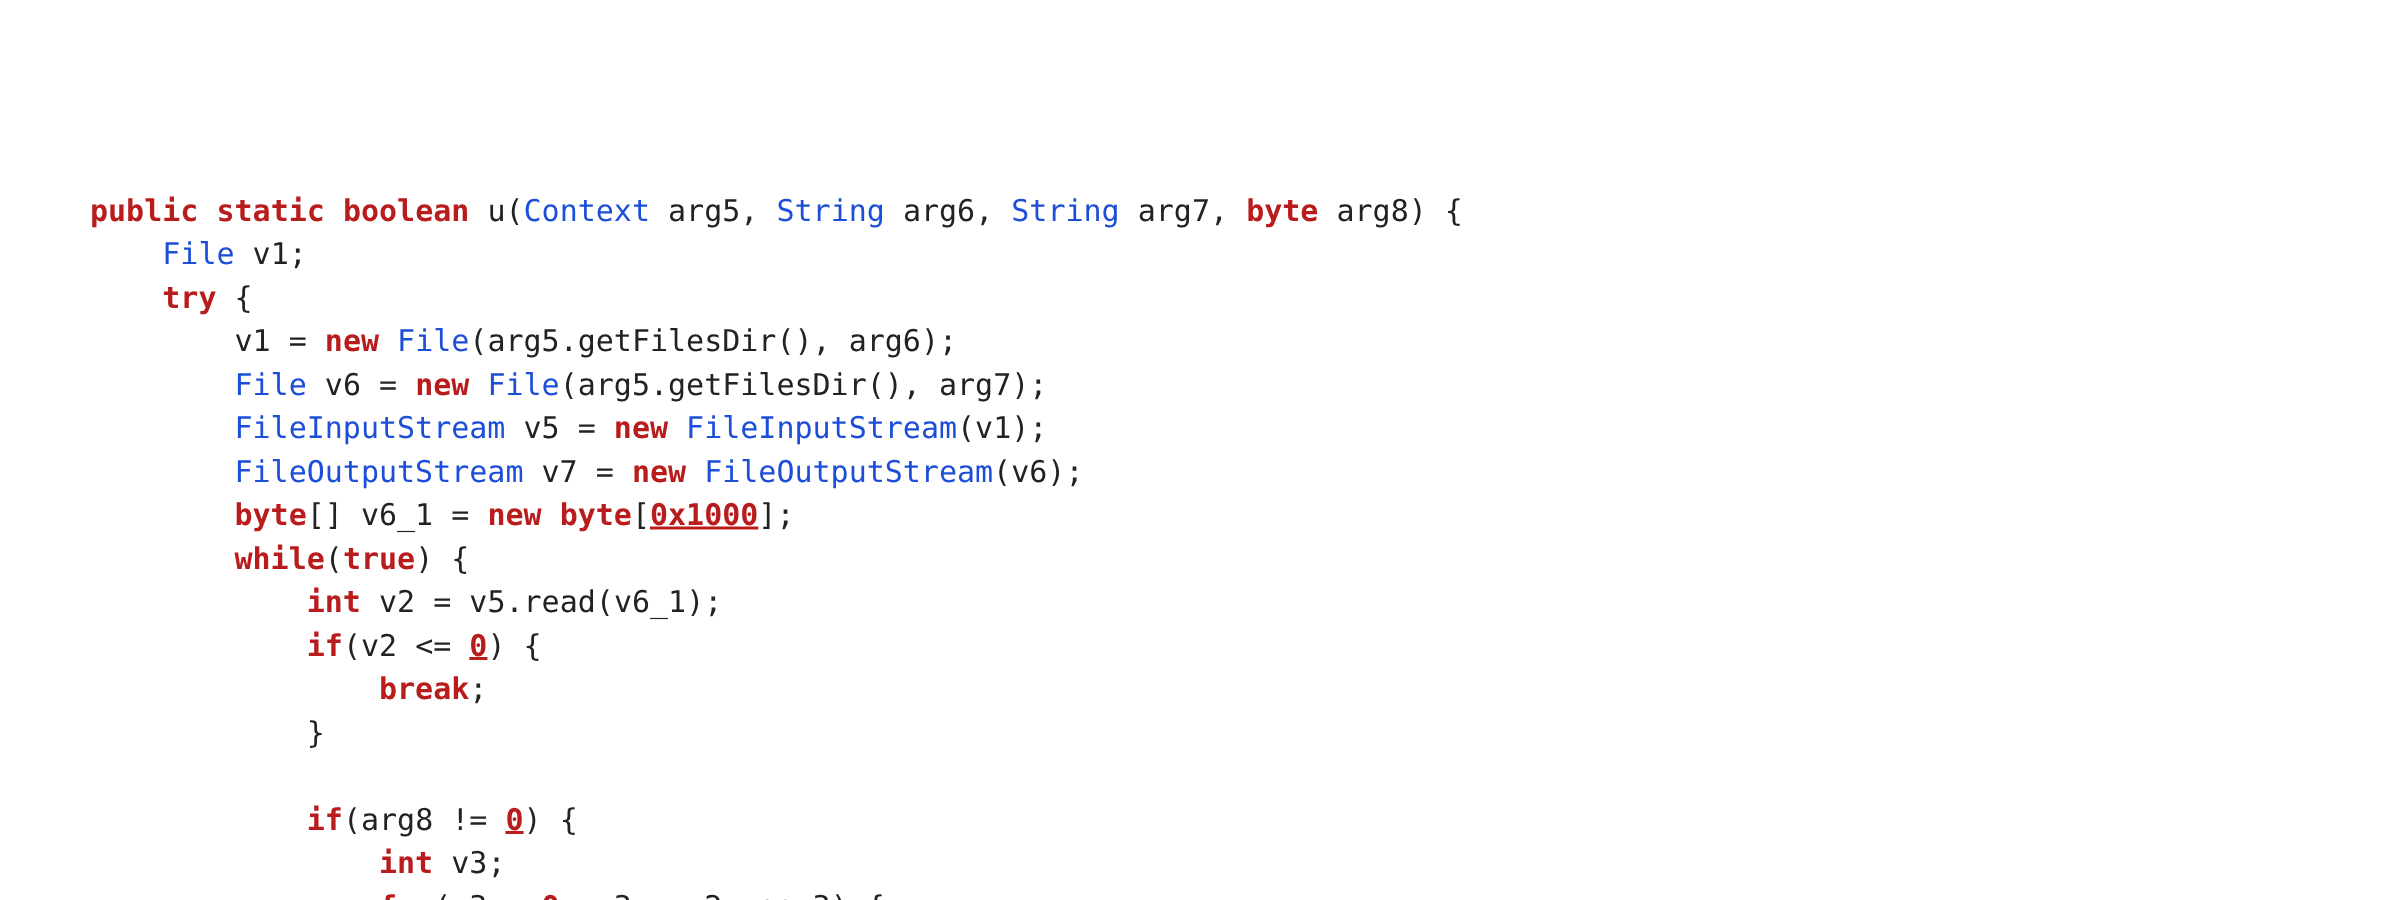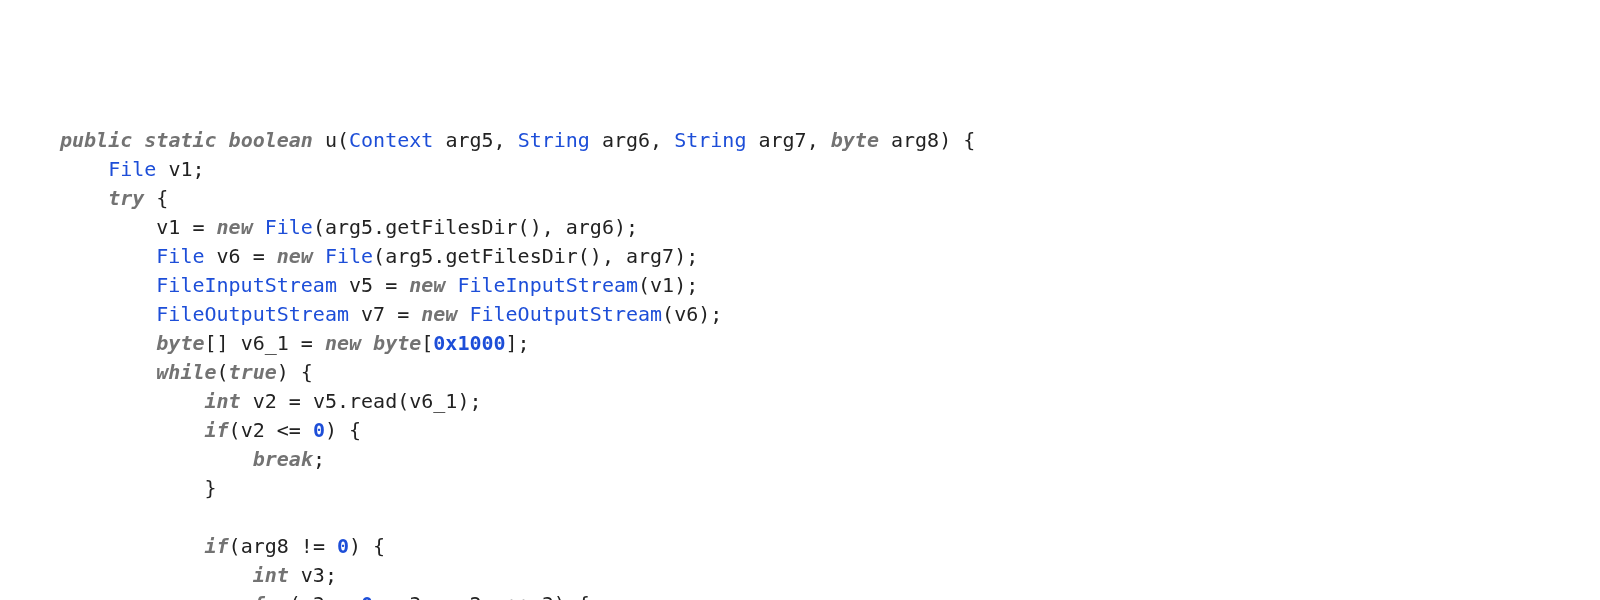--- a/index.html
+++ b/index.html
@@ -14,23 +14,23 @@
       font-family: "SF Mono", "Monaco", "Menlo", "Consolas", "DejaVu Sans Mono", monospace;
       font-size: 20px;
       line-height: 1.45;
       padding: 10px 0 0 60px;
       white-space: pre;
       overflow: hidden;
     }
     .code-line {
       display: block;
     }
-    .kw { color: #737373; font-weight: bold; font-style: italic; } 
+    .kw { color: #b91c1c; font-weight: bold; } 
     .type { color: #1d4ed8; } 
-    .num { color: #1d4ed8; font-weight: bold; } 
+    .num { color: #b91c1c; font-weight: bold; text-decoration: underline; } 
     .txt { color: #222222; }
   </style>
 </head>
 <body>
 
 
 
 <div class="code-container"><span class="code-line"><span class="kw">public</span><span class="txt"> </span><span class="kw">static</span><span class="txt"> </span><span class="kw">boolean</span><span class="txt"> </span><span class="txt">u</span><span class="txt">(</span><span class="type">Context</span><span class="txt"> </span><span class="txt">arg5</span><span class="txt">, </span><span class="type">String</span><span class="txt"> </span><span class="txt">arg6</span><span class="txt">, </span><span class="type">String</span><span class="txt"> </span><span class="txt">arg7</span><span class="txt">, </span><span class="kw">byte</span><span class="txt"> </span><span class="txt">arg8</span><span class="txt">) {</span></span><span class="code-line"><span class="txt">    </span><span class="type">File</span><span class="txt"> </span><span class="txt">v1</span><span class="txt">;</span></span><span class="code-line"><span class="txt">    </span><span class="kw">try</span><span class="txt"> {</span></span><span class="code-line"><span class="txt">        </span><span class="txt">v1</span><span class="txt"> = </span><span class="kw">new</span><span class="txt"> </span><span class="type">File</span><span class="txt">(</span><span class="txt">arg5</span><span class="txt">.</span><span class="txt">getFilesDir</span><span class="txt">(), </span><span class="txt">arg6</span><span class="txt">);</span></span><span class="code-line"><span class="txt">        </span><span class="type">File</span><span class="txt"> </span><span class="txt">v6</span><span class="txt"> = </span><span class="kw">new</span><span class="txt"> </span><span class="type">File</span><span class="txt">(</span><span class="txt">arg5</span><span class="txt">.</span><span class="txt">getFilesDir</span><span class="txt">(), </span><span class="txt">arg7</span><span class="txt">);</span></span><span class="code-line"><span class="txt">        </span><span class="type">FileInputStream</span><span class="txt"> </span><span class="txt">v5</span><span class="txt"> = </span><span class="kw">new</span><span class="txt"> </span><span class="type">FileInputStream</span><span class="txt">(</span><span class="txt">v1</span><span class="txt">);</span></span><span class="code-line"><span class="txt">        </span><span class="type">FileOutputStream</span><span class="txt"> </span><span class="txt">v7</span><span class="txt"> = </span><span class="kw">new</span><span class="txt"> </span><span class="type">FileOutputStream</span><span class="txt">(</span><span class="txt">v6</span><span class="txt">);</span></span><span class="code-line"><span class="txt">        </span><span class="kw">byte</span><span class="txt">[] </span><span class="txt">v6_1</span><span class="txt"> = </span><span class="kw">new</span><span class="txt"> </span><span class="kw">byte</span><span class="txt">[</span><span class="num">0x1000</span><span class="txt">];</span></span><span class="code-line"><span class="txt">        </span><span class="kw">while</span><span class="txt">(</span><span class="kw">true</span><span class="txt">) {</span></span><span class="code-line"><span class="txt">            </span><span class="kw">int</span><span class="txt"> </span><span class="txt">v2</span><span class="txt"> = </span><span class="txt">v5</span><span class="txt">.</span><span class="txt">read</span><span class="txt">(</span><span class="txt">v6_1</span><span class="txt">);</span></span><span class="code-line"><span class="txt">            </span><span class="kw">if</span><span class="txt">(</span><span class="txt">v2</span><span class="txt"> &lt;= </span><span class="num">0</span><span class="txt">) {</span></span><span class="code-line"><span class="txt">                </span><span class="kw">break</span><span class="txt">;</span></span><span class="code-line"><span class="txt">            }</span></span><span class="code-line"><span class="txt"> </span></span><span class="code-line"><span class="txt">            </span><span class="kw">if</span><span class="txt">(</span><span class="txt">arg8</span><span class="txt"> != </span><span class="num">0</span><span class="txt">) {</span></span><span class="code-line"><span class="txt">                </span><span class="kw">int</span><span class="txt"> </span><span class="txt">v3</span><span class="txt">;</span></span><span class="code-line"><span class="txt">                </span><span class="kw">for</span><span class="txt">(</span><span class="txt">v3</span><span class="txt"> = </span><span class="num">0</span><span class="txt">; </span><span class="txt">v3</span><span class="txt"> &lt; </span><span class="txt">v2</span><span class="txt">; ++</span><span class="txt">v3</span><span class="txt">) {</span></span></div>
 
 

